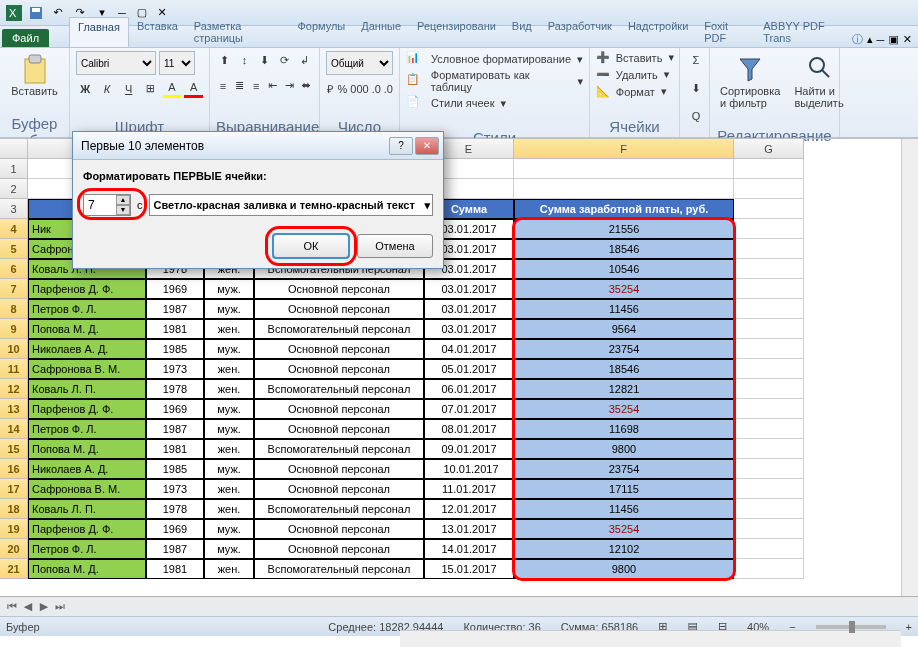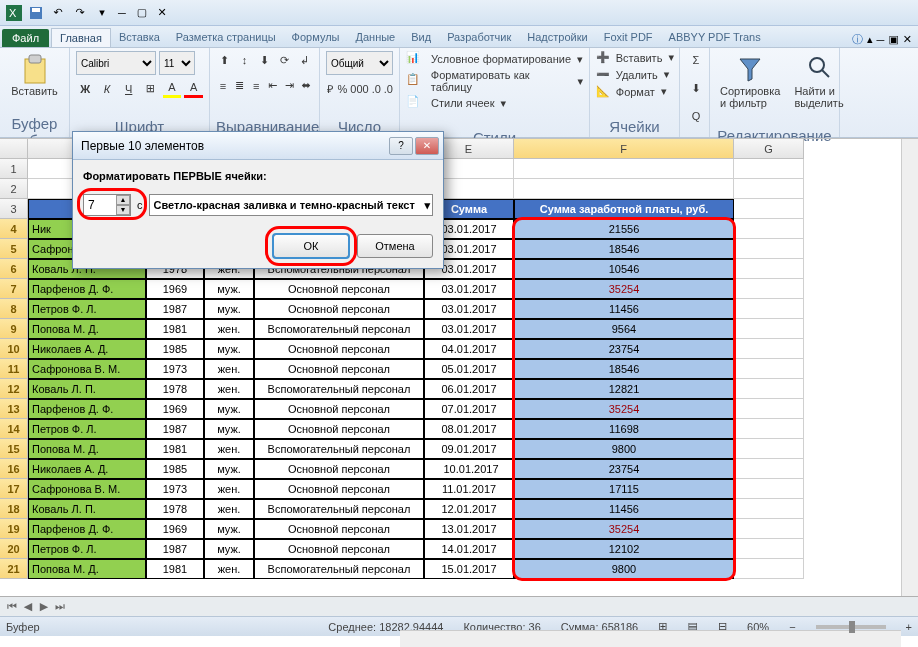--- a/index.html
+++ b/index.html
@@ -8,21 +8,21 @@
 
 .titlebar { height: 26px; background: linear-gradient(#e8f0f8,#d4e3f2); display: flex; align-items: center; border-bottom: 1px solid #b0c4de; }
 .titlebar .qa-buttons { display: flex; gap: 2px; margin-left: 4px; }
 .titlebar .qa-btn { width: 20px; height: 18px; border: 1px solid transparent; display: flex; align-items: center; justify-content: center; cursor: pointer; }
 .titlebar .title { flex: 1; text-align: center; font-size: 12px; color: #444; }
 .titlebar .win-controls { display: flex; margin-right: 2px; }
 
 
 .ribbon-tabs { height: 22px; background: linear-gradient(#e8f0f8,#d4e3f2); display: flex; align-items: flex-end; padding-left: 2px; border-bottom: 1px solid #b7c6d7; }
 .ribbon-tab { padding: 3px 8px; cursor: pointer; color: #4a6a8a; font-size: 11px; }
-.ribbon-tab.file { background: #1f6b3a; color: #fff; border-radius: 2px 2px 0 0; margin-right: 2px; padding: 3px 10px; }
+.ribbon-tab.file { background: #1f6b3a; color: #fff; border-radius: 2px 2px 0 0; margin-right: 20px; padding: 3px 10px; }
 .ribbon-tab.active { background: #f1f5fb; border: 1px solid #b7c6d7; border-bottom: none; color: #2b4a6b; }
 .ribbon-tab-right { margin-left: auto; display: flex; align-items: center; gap: 4px; padding-right: 6px; }
 
 
 .ribbon { height: 90px; background: linear-gradient(#f3f7fc,#e4ecf6); display: flex; border-bottom: 1px solid #b7c6d7; font-size: 10px; color: #3a3a3a; }
 .ribbon-group { border-right: 1px solid #c9d6e5; padding: 3px 6px 2px 6px; display: flex; flex-direction: column; justify-content: space-between; }
 .ribbon-group-title { text-align: center; color: #5a7090; font-size: 15px; margin-top: 16px; }
 .ribbon-row { display: flex; gap: 3px; align-items: center; margin-bottom: 2px; }
 .ribbon-bigbtn { display: flex; flex-direction: column; align-items: center; padding: 2px 4px; cursor: pointer; }
 .ribbon-smbtn { width: 20px; height: 18px; display: flex; align-items: center; justify-content: center; cursor: pointer; }
@@ -113,20 +113,21 @@
 </div>
 
 <div class="ribbon-tabs">
   <div class="ribbon-tab file">Файл</div>
   <div id="ribbon-tab-container" style="display:flex">
       <div class="ribbon-tab active">Главная</div>
       <div class="ribbon-tab">Вставка</div>
       <div class="ribbon-tab">Разметка страницы</div>
       <div class="ribbon-tab">Формулы</div>
       <div class="ribbon-tab">Данные</div>
+      <div class="ribbon-tab">Рецензировани</div>
       <div class="ribbon-tab">Вид</div>
       <div class="ribbon-tab">Разработчик</div>
       <div class="ribbon-tab">Надстройки</div>
       <div class="ribbon-tab">Foxit PDF</div>
       <div class="ribbon-tab">ABBYY PDF Trans</div>
     </div>
   <div class="ribbon-tab-right">
     <span style="color:#3a74b8;cursor:pointer">ⓘ</span>
     <span style="cursor:pointer">▴</span>
     <span style="cursor:pointer">─</span>
@@ -481,21 +482,21 @@
 
 <div class="statusbar">
   <span>Буфер</span>
   <div class="spacer"></div>
   <span><span>Среднее:</span> <span>18282,94444</span></span>
   <span><span>Количество:</span> <span>36</span></span>
   <span><span>Сумма:</span> <span>658186</span></span>
   <span style="cursor:pointer">⊞</span>
   <span style="cursor:pointer">▤</span>
   <span style="cursor:pointer">⊟</span>
-  <span>60%</span>
+  <span>40%</span>
   <span style="cursor:pointer">−</span>
   <span style="width:70px;height:4px;background:#bbb;display:inline-block;position:relative">
       <span style="position:absolute;left:33px;top:-4px;width:6px;height:12px;background:#888"></span>
     </span>
   <span style="cursor:pointer">+</span>
 </div>
 
 <div class="dialog">
   <div class="dialog-title">
     <span class="dialog-title-text">Первые 10 элементов</span>

